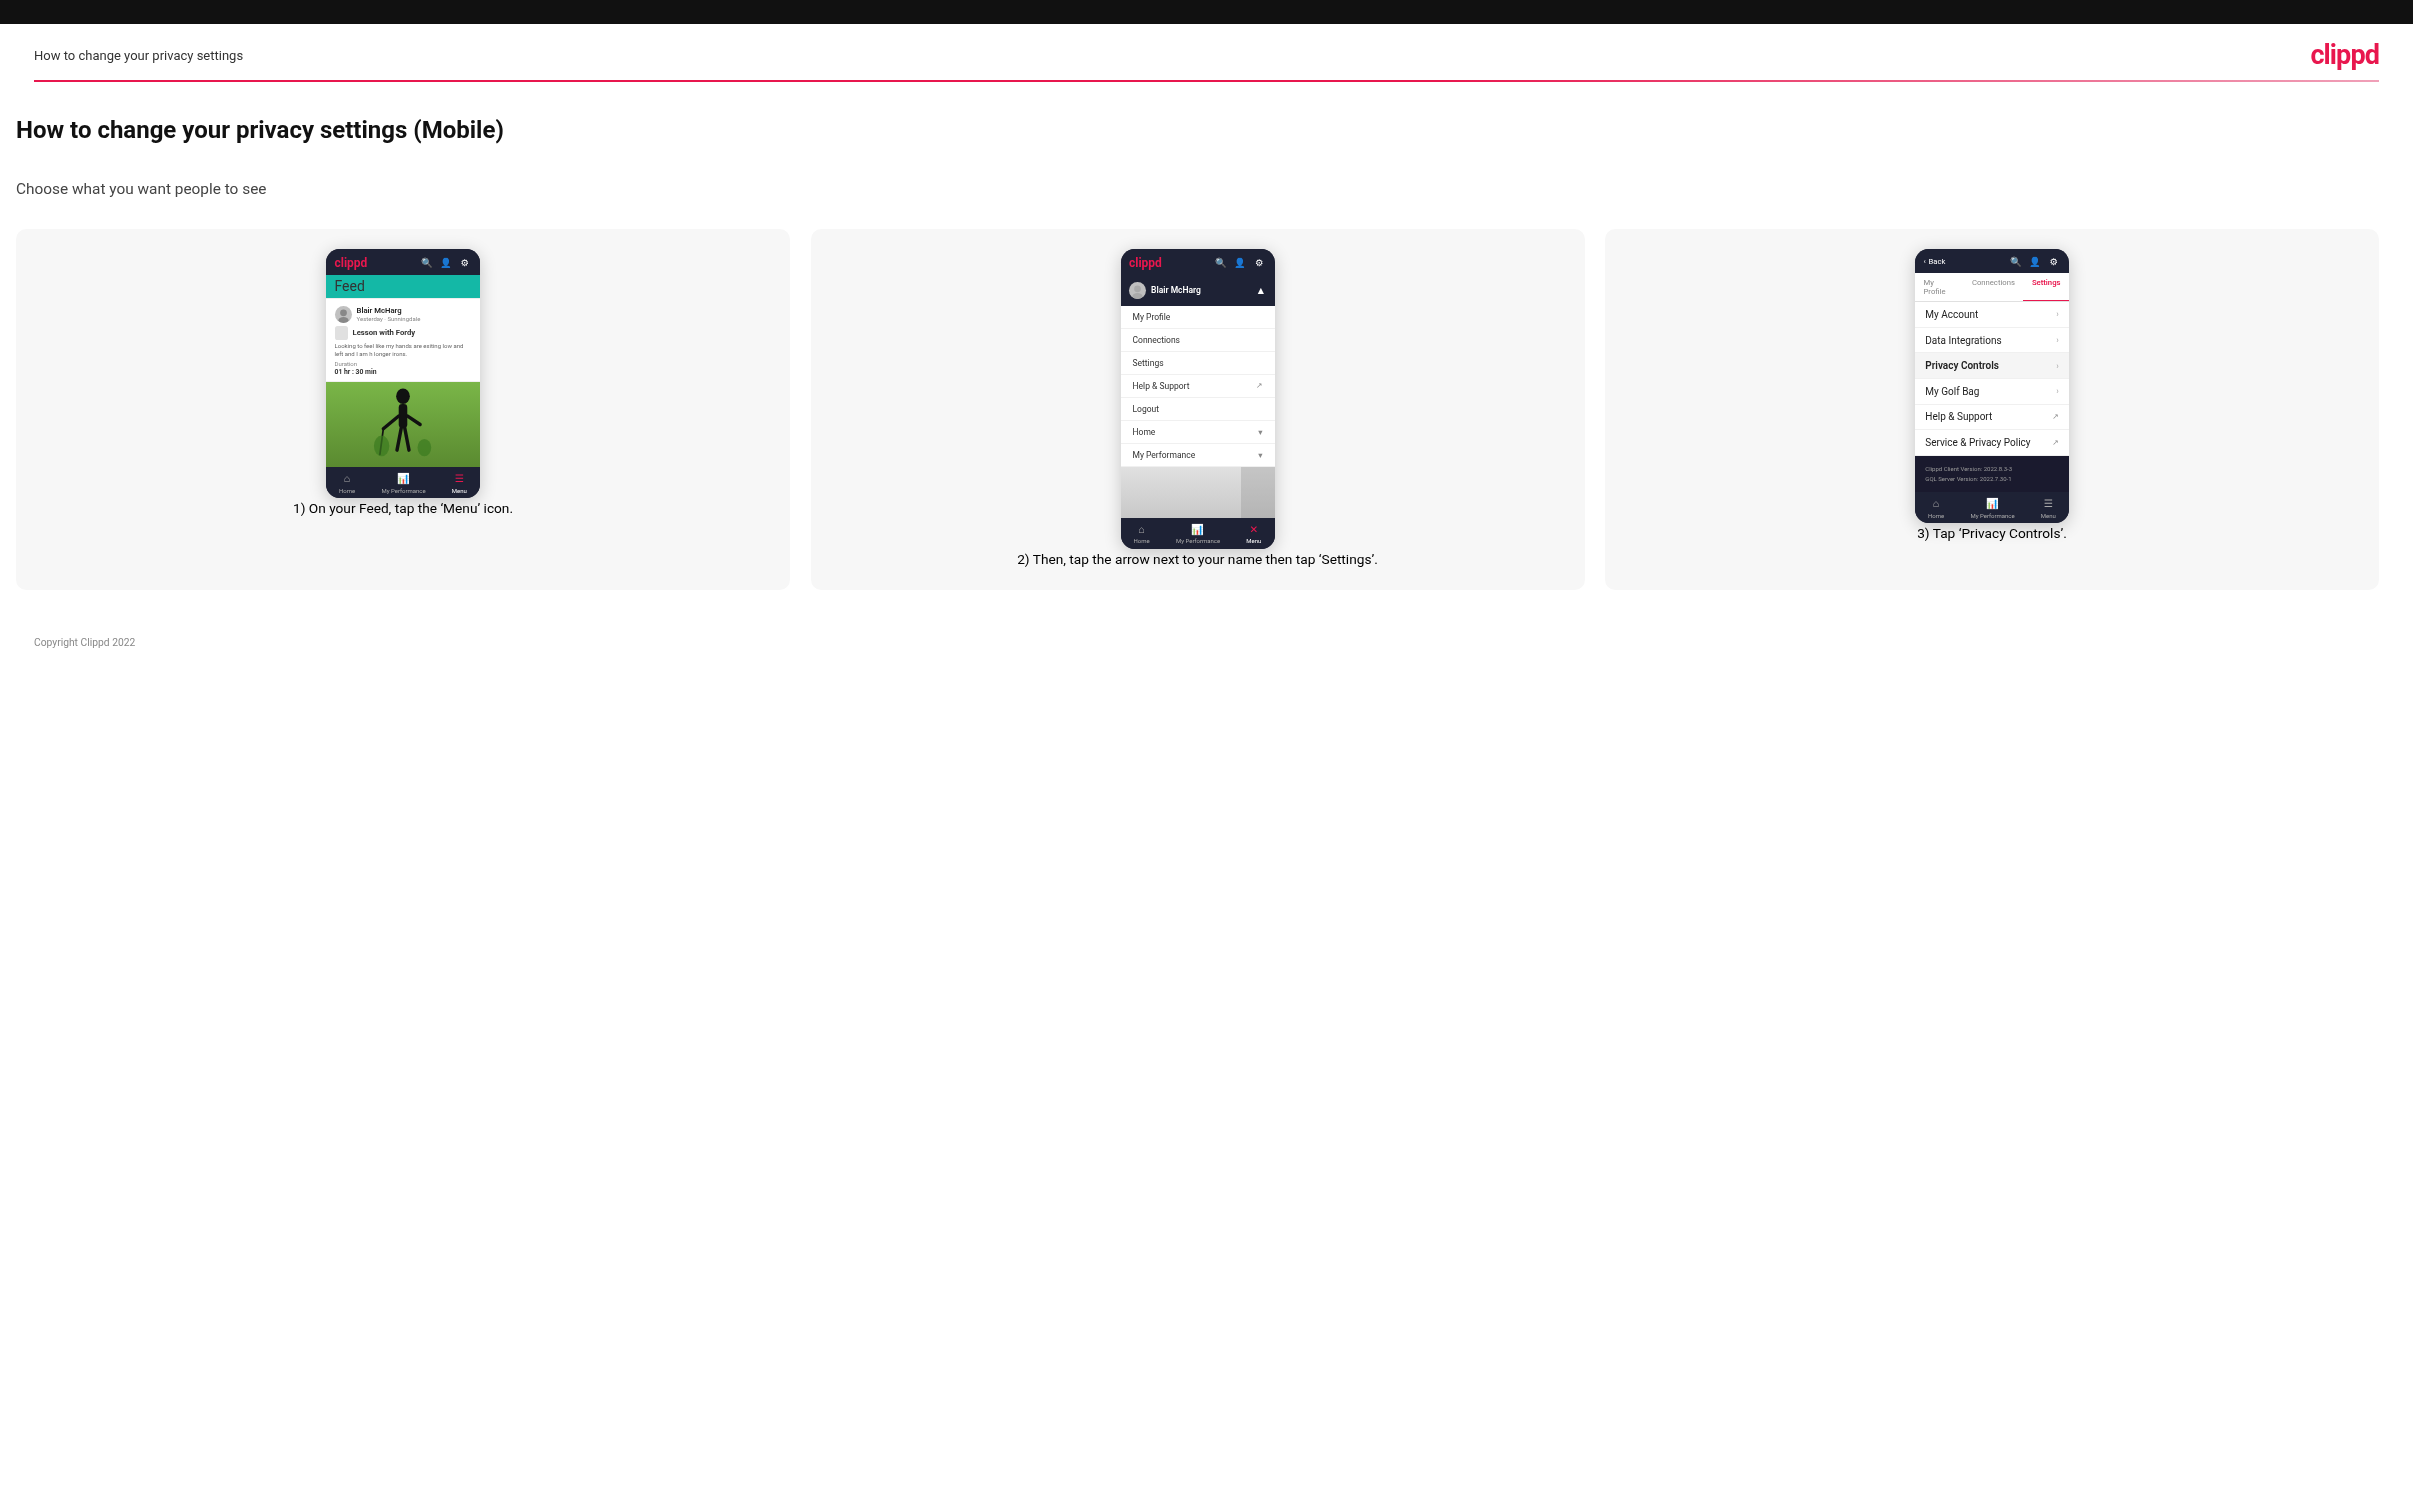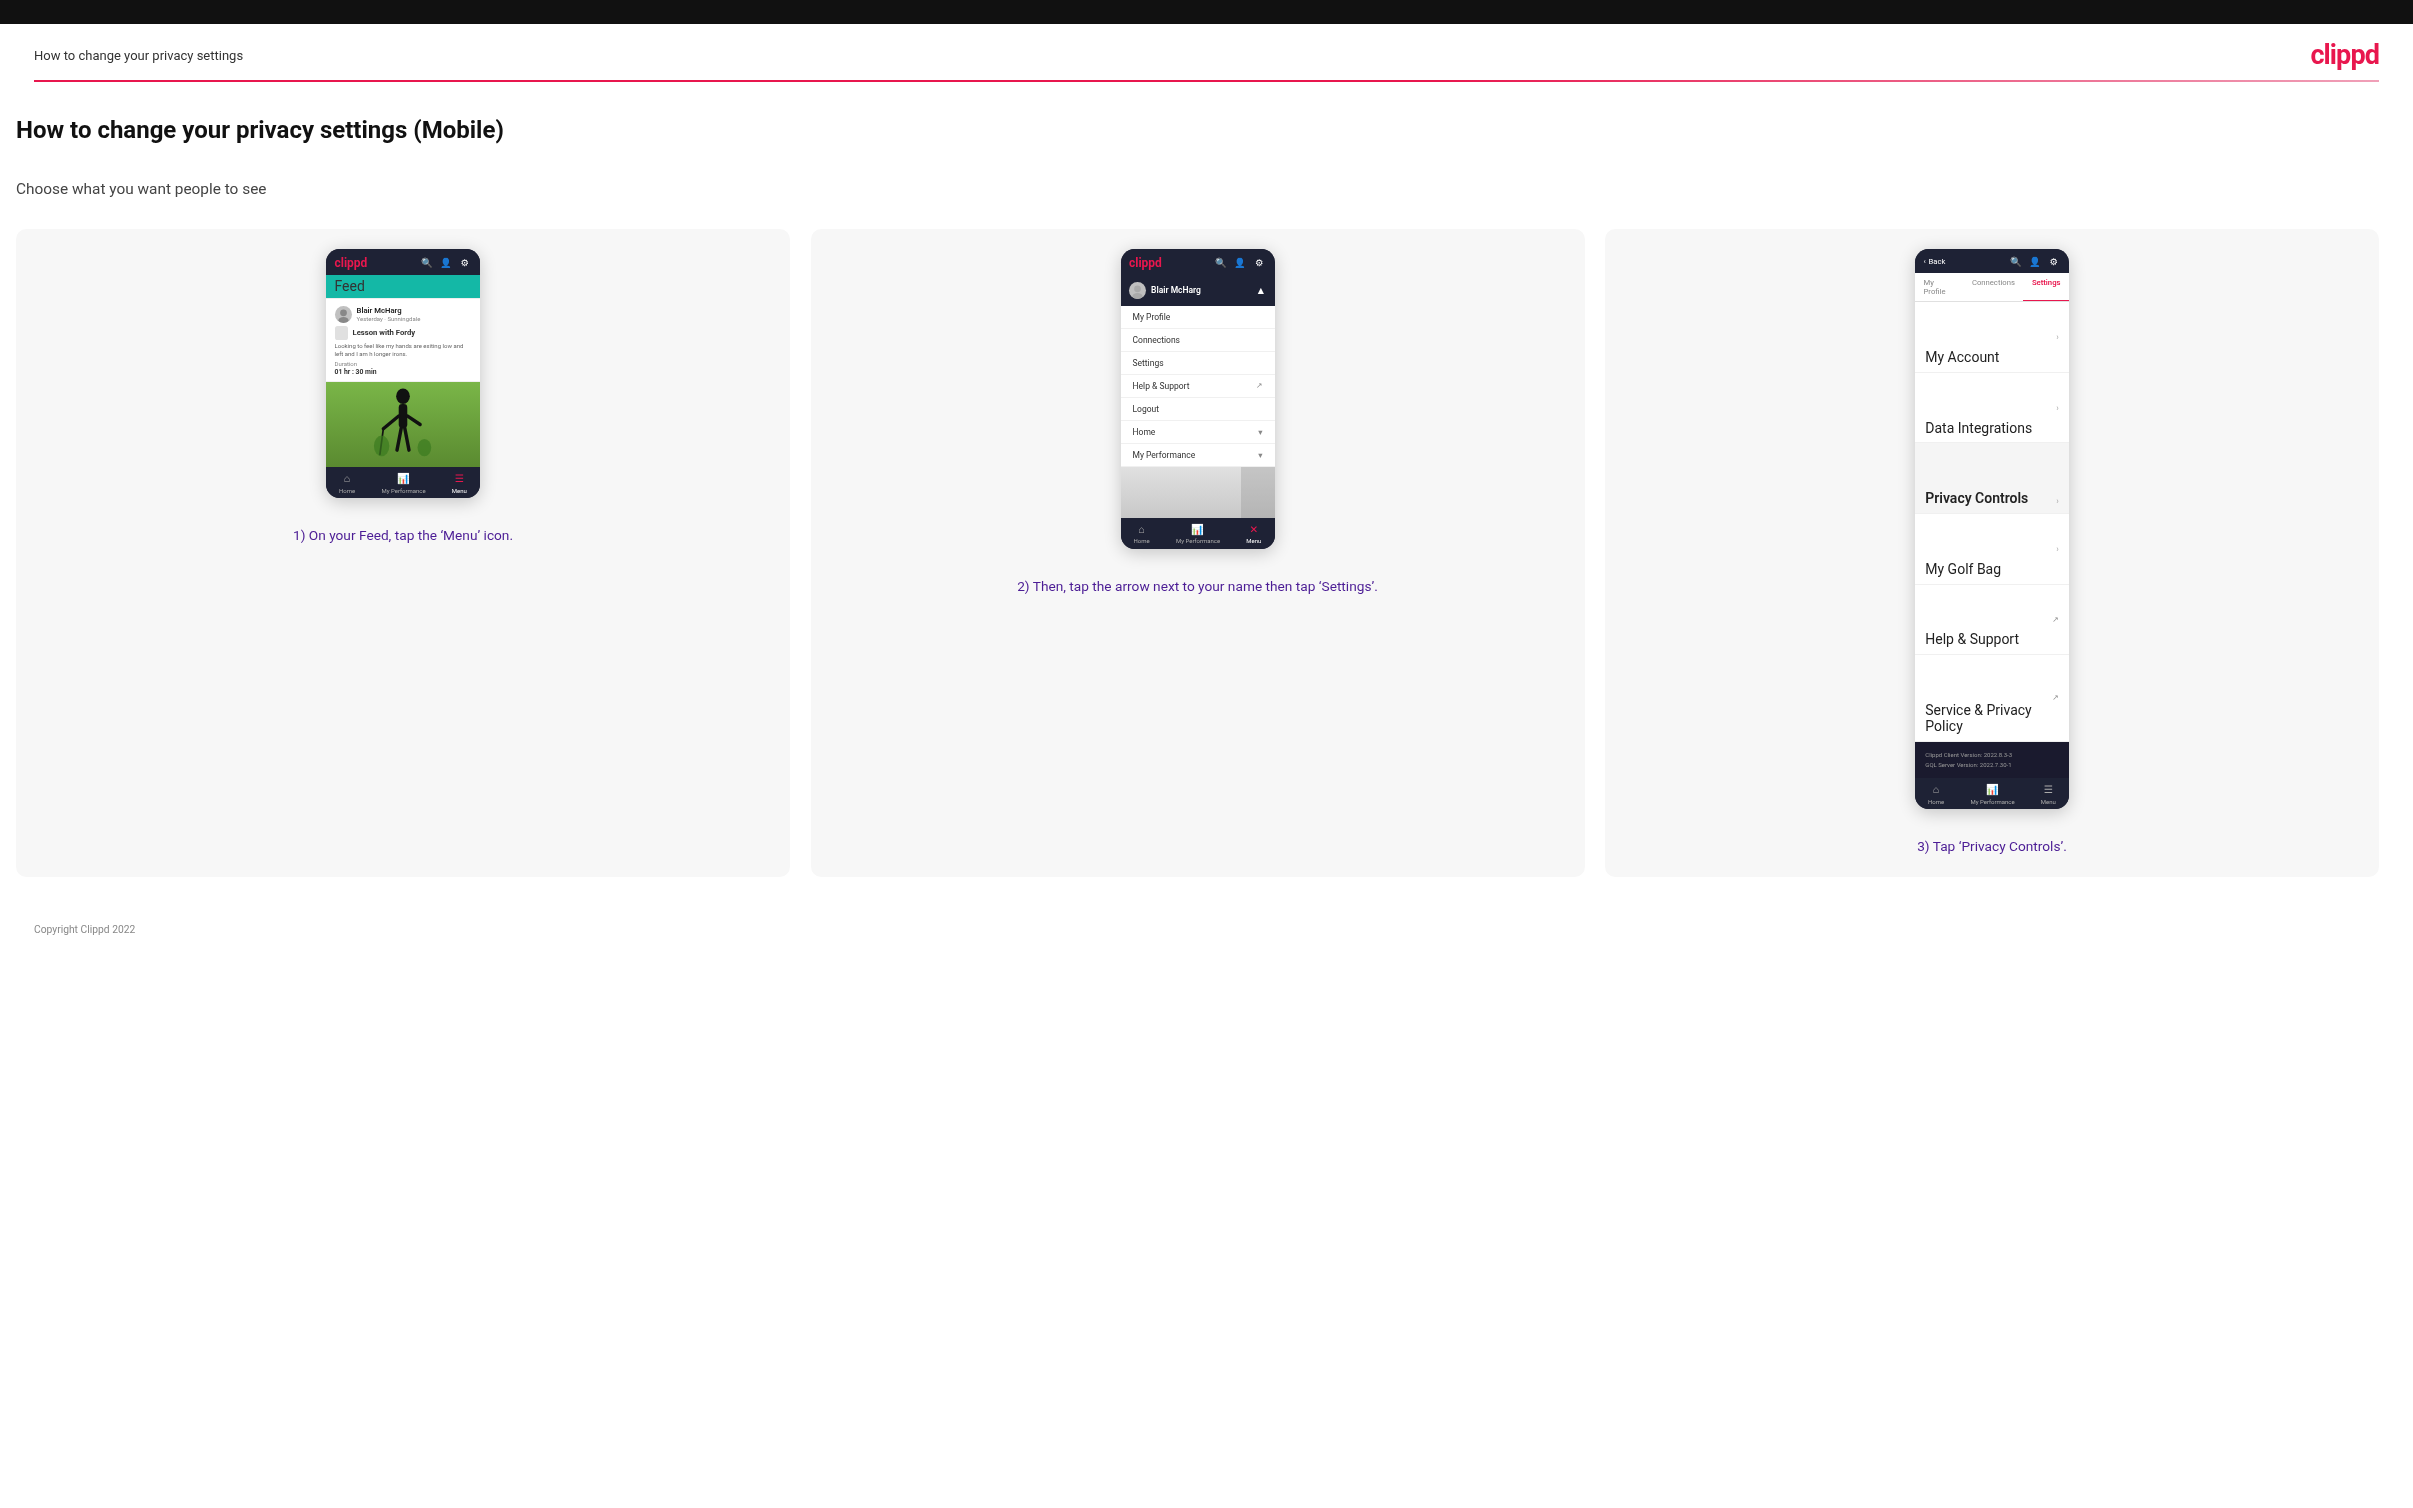--- a/index.html
+++ b/index.html
@@ -70,23 +70,23 @@
       flex: 1;
       background: #f7f7f7;
       border-radius: 10.3px;
       padding: 20.5px 17px 20.5px 17px;
       display: flex;
       flex-direction: column;
       align-items: center;
     }
 
     .step-caption {
-      margin-top: 27px;
+      margin-top: 0;
       font-size: 13.7px;
-      color: #4c1d95;
+      color: #000000;
       text-align: center;
       line-height: 1.5;
     }
 
     
     .phone-mockup {
       width: 154px;
       background: #1a1a2e;
       border-radius: 13.7px;
       overflow: hidden;
@@ -336,23 +336,22 @@
       justify-content: space-between;
       padding: 6.8px 10.3px;
       border-bottom: 0.9px solid #f0f0f0;
       background: #fff;
     }
     .settings-list-item.highlighted {
       background: #f5f5f5;
       align-items: flex-end;
     }
     .settings-item-label {
-      font-size: 14px;
+      font-size: 10px;
       color: #222;
-      margin-top: 40px;
     }
     .settings-item-label.bold {
       font-weight: 600;
     }
     .settings-chevron {
       font-size: 8.5px;
       color: #aaa;
     }
     .settings-version {
       padding: 8.5px 10.3px;

